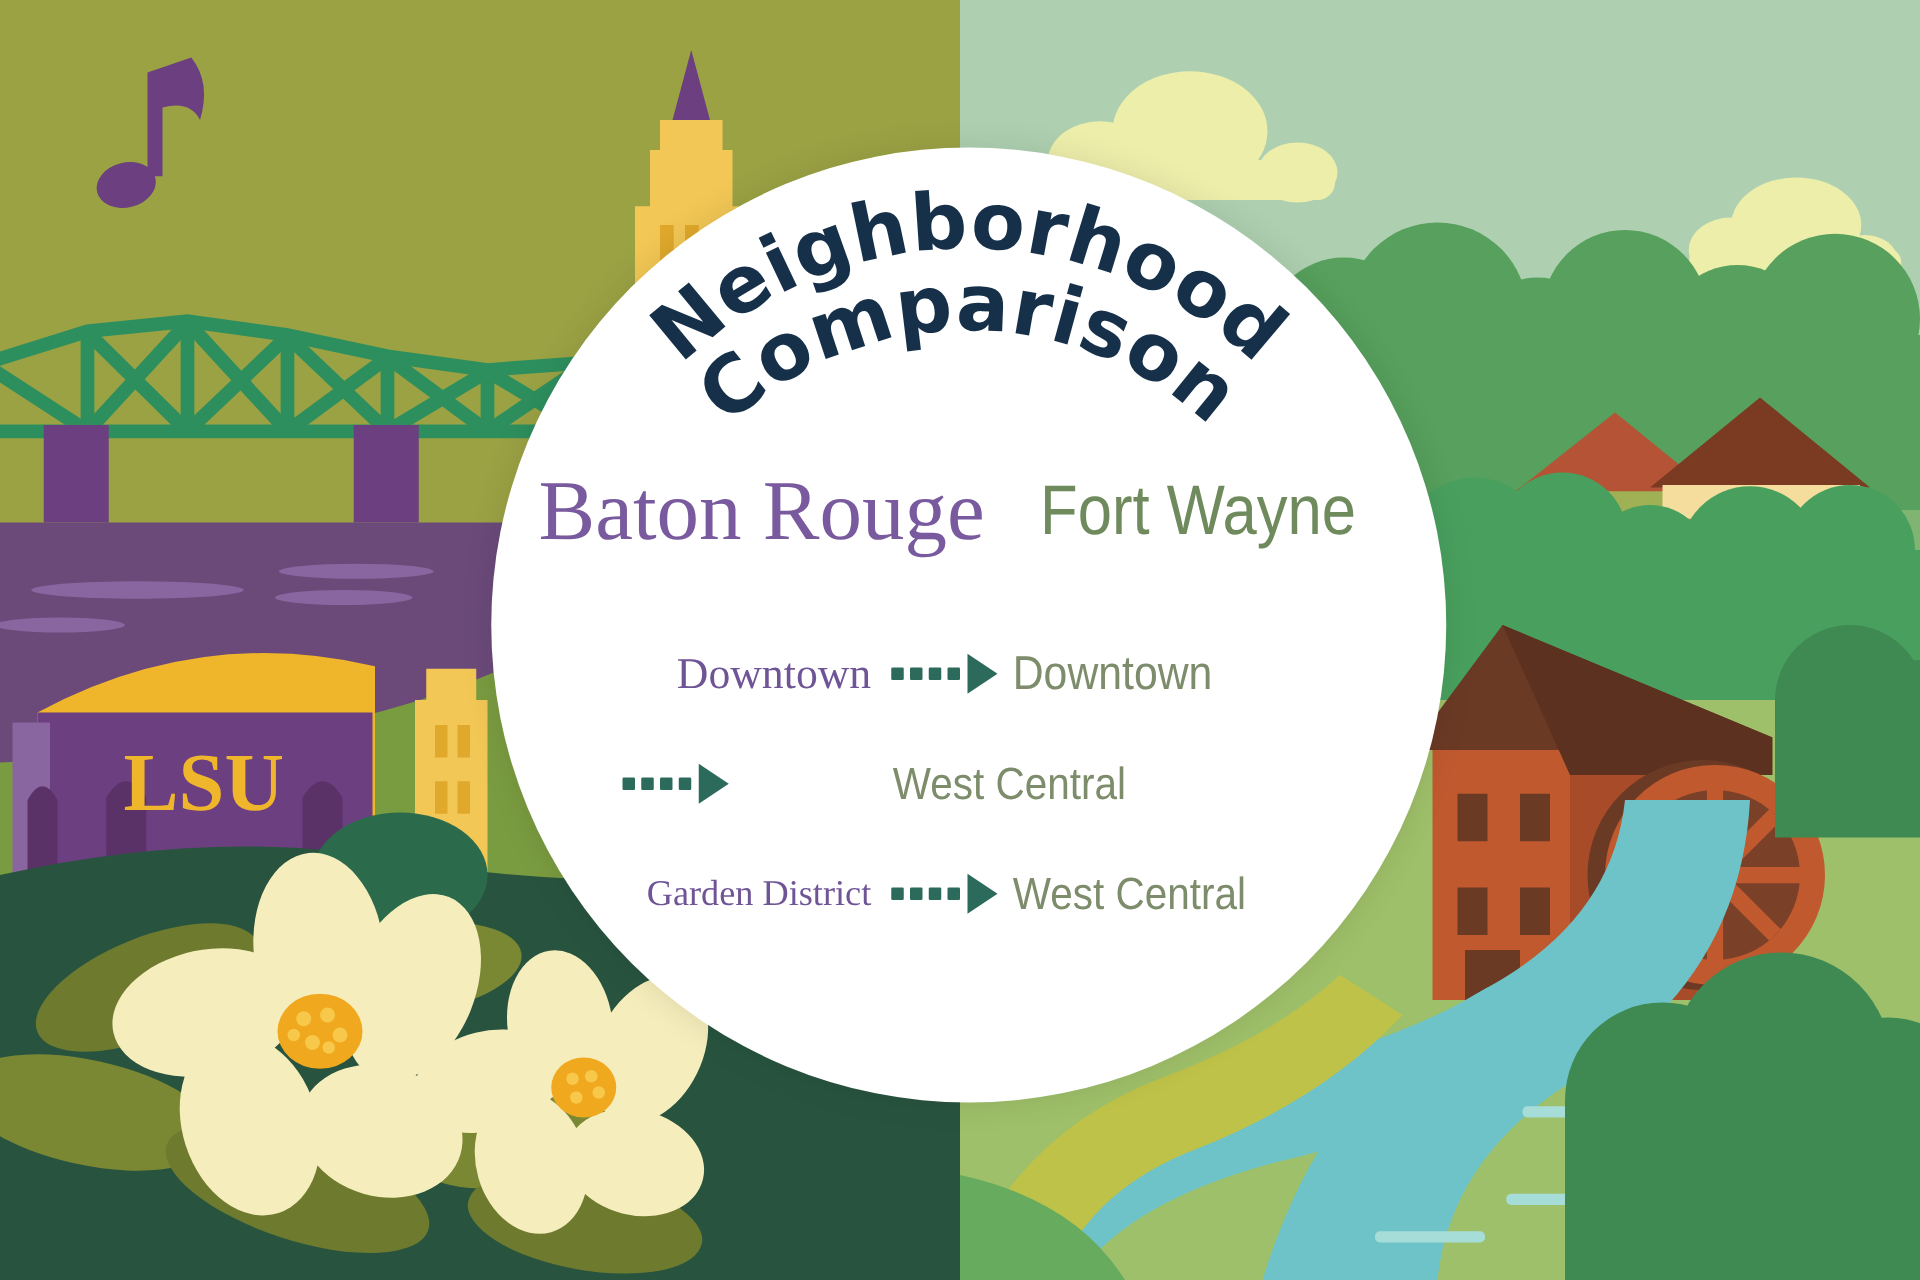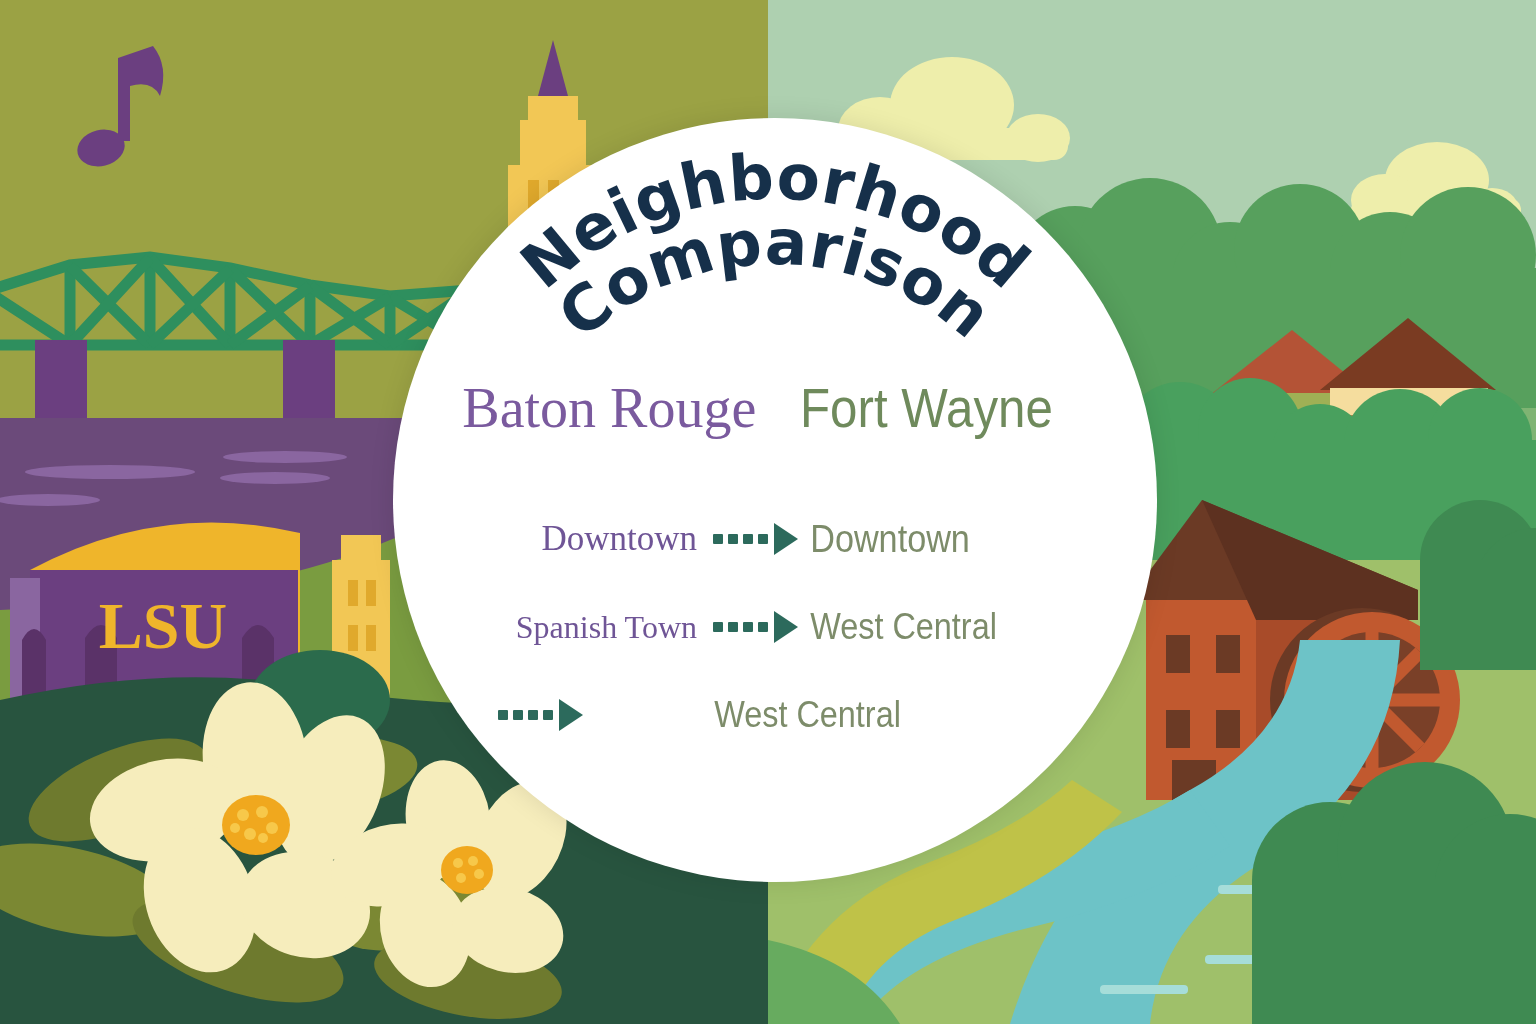--- a/index.html
+++ b/index.html
@@ -58,21 +58,21 @@
     top: 368px;
     width: 764px;
     height: 80px;
     display: flex;
     align-items: center;
     justify-content: center;
     gap: 44px;
   }
   .city-left {
     font-family: "Liberation Serif", serif;
-    font-size: 56px;
+    font-size: 68px;
     color: #7a5a9e;
     white-space: nowrap;
     line-height: 1;
   }
   .city-right {
     font-family: "Liberation Sans", sans-serif;
     font-size: 56px;
     color: #6f8a5c;
     white-space: nowrap;
     line-height: 1;
@@ -394,32 +394,32 @@
         <i class="dash"></i>
           <i class="dash"></i>
           <i class="dash"></i>
           <i class="dash"></i>
           <i class="head"></i>
       </span>
       <span class="right">Downtown</span>
     </div>
 
     <div class="row r1">
-      <span class="left">Spanish Town</span>
       <span class="arrow">
         <i class="dash"></i>
           <i class="dash"></i>
           <i class="dash"></i>
           <i class="dash"></i>
           <i class="head"></i>
       </span>
       <span class="right">West Central</span>
     </div>
 
     <div class="row r2">
+      <span class="left">Garden District</span>
       <span class="arrow">
         <i class="dash"></i>
           <i class="dash"></i>
           <i class="dash"></i>
           <i class="dash"></i>
           <i class="head"></i>
       </span>
       <span class="right">West Central</span>
     </div>
 

